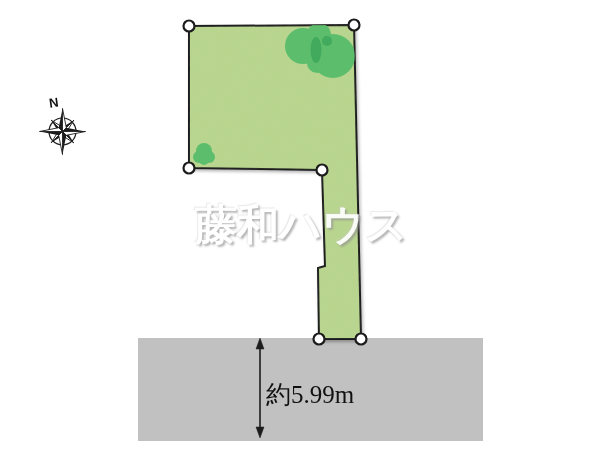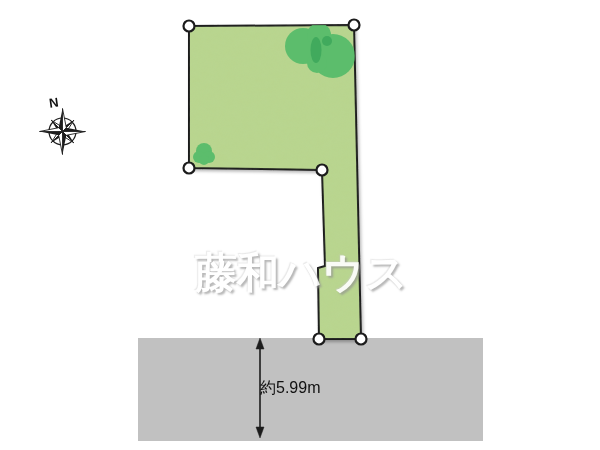--- a/index.html
+++ b/index.html
@@ -27,30 +27,30 @@
     font-size: 42px;
     font-weight: bold;
     line-height: 1;
     letter-spacing: 0px;
     color: var(--watermark-white, #ffffff);
     opacity: 0.92;
     text-shadow: 2px 2px 2px rgba(145,145,145,0.7), -1px -1px 1px rgba(200,200,200,0.45);
     white-space: nowrap;
     pointer-events: none;
     z-index: 3;
-    margin-top: 48px;
   }
   .dim-label {
     position: absolute;
-    left: 260px;
+    left: 266px;
     top: 378px;
-    font-size: 16px;
+    font-size: 25px;
     color: var(--label-text, #111111);
     white-space: nowrap;
     z-index: 4;
+    font-family: Liberation Serif, serif;
   }
   .ray-dark { fill: var(--parcel-outline, #1c1c1c); }
   .ray-light {
     fill: #ffffff;
     stroke: var(--parcel-outline, #1c1c1c);
     stroke-width: 0.9;
   }
 </style>
 </head>
 <body>

